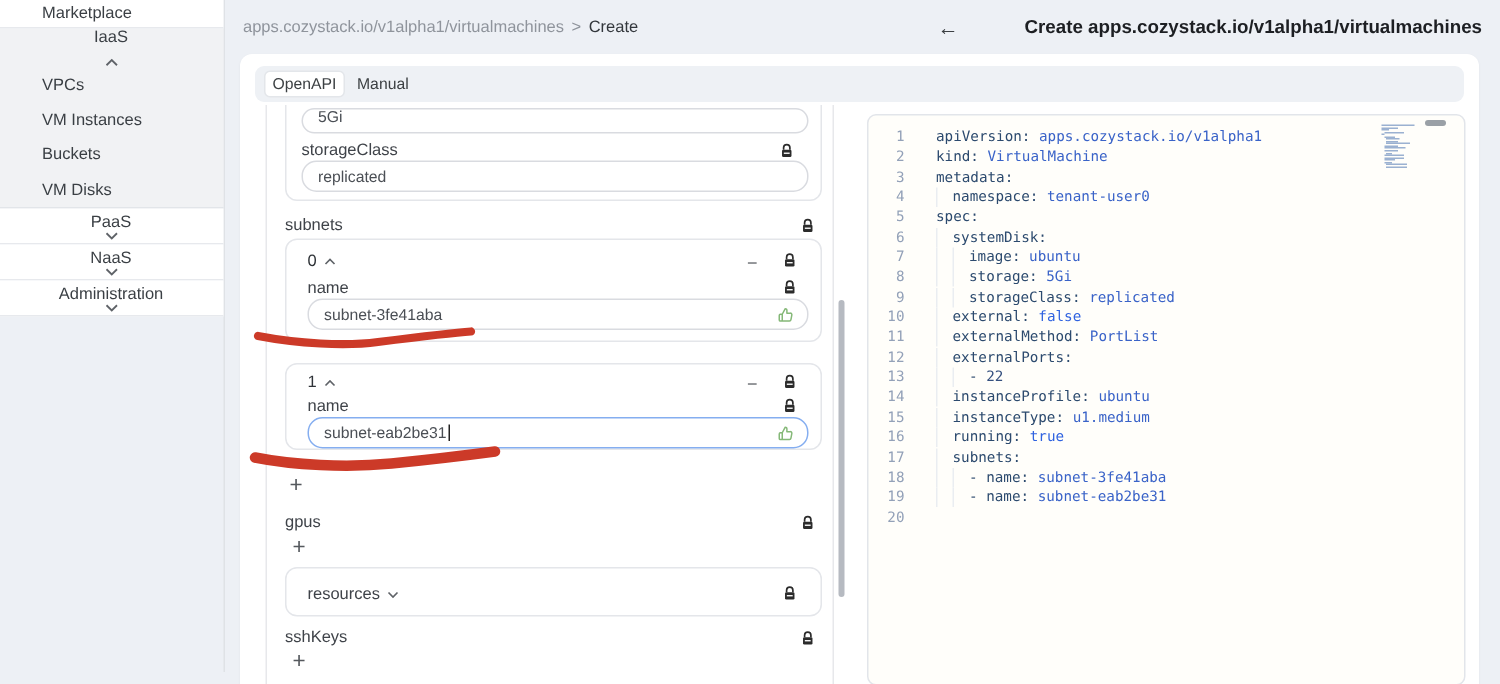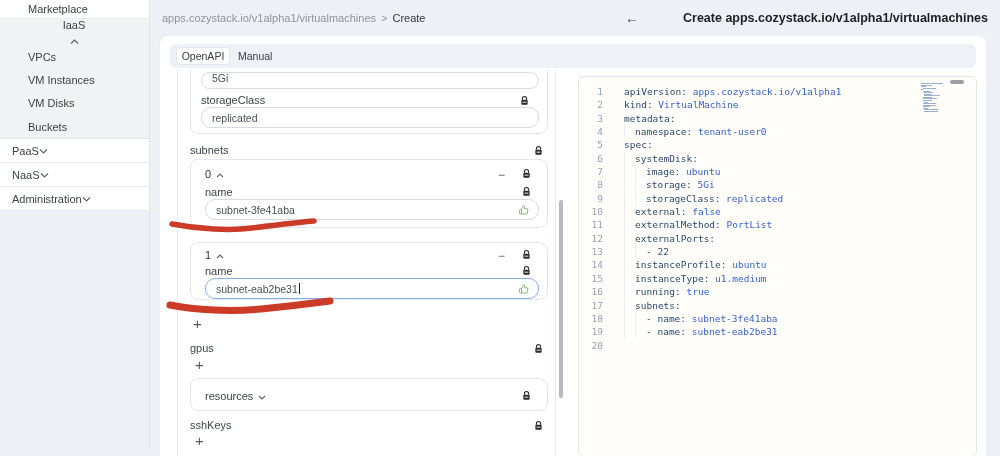--- a/index.html
+++ b/index.html
@@ -6,21 +6,21 @@
   body { font-family:"Liberation Sans", sans-serif; }
   .page { position:relative; width:1000px; height:456px; background:#edf0f5; overflow:hidden; }
 
   
   .sidebar { position:absolute; left:0; top:0; width:150px; height:448px; background:#edf0f5; border-right:1px solid #dfe2e6; }
   .sb-row { position:relative; display:flex; align-items:center; font-size:11px; color:#3a3f44; background:#fff; border-bottom:1px solid #e7e9ed; }
   .sb-top { height:19px; padding-left:28px; }
   .sb-group { background:#f1f2f4; border-bottom:1px solid #e2e5e9; }
   .sb-head { height:26px; padding-left:12px; background:transparent; border-bottom:none; display:flex; align-items:center; justify-content:space-between; padding-right:13px; font-size:11px; color:#3a3f44;flex-direction:column; }
   .sb-child { height:23.3px; display:flex; align-items:center; padding-left:28px; font-size:11px; color:#3a3f44; }
-  .sb-collapsed { height:24px; padding-left:12px; padding-right:13px; justify-content:flex-start; }
+  .sb-collapsed { height:24px; padding-left:12px; padding-right:13px; justify-content:center;flex-direction:column; }
   .chev { display:inline-flex; }
 
   
   .breadcrumb { position:absolute; left:162px; top:12px; font-size:11px; color:#8f949c; display:flex; gap:5px; align-items:center; }
   .breadcrumb .cur { color:#33373c; }
   .pagetitle { position:absolute; right:12px; top:10px; display:flex; align-items:center; font-size:12.5px; font-weight:700; color:#1d1f23; }
   .pagetitle .arr { font-weight:400; font-size:14px; color:#3c4043; margin-right:44px; }
 
   
   .card { position:absolute; left:160px; top:36px; width:826px; height:424px; background:#fff; border-radius:8px 8px 0 0; box-shadow:0 1px 2px rgba(0,0,0,0.05); }
@@ -81,24 +81,24 @@
             </svg>
         </span>
       </div>
       <div class="sb-child">
           <span>VPCs</span>
         </div>
       <div class="sb-child">
           <span>VM Instances</span>
         </div>
       <div class="sb-child">
-          <span>VM Disks</span>
+          <span>Buckets</span>
         </div>
       <div class="sb-child">
-          <span>Buckets</span>
+          <span>VM Disks</span>
         </div>
     </div>
     <div class="sb-row sb-collapsed">
       <span>PaaS</span>
       <span class="chev">
         <svg width="9" height="6" viewBox="0 0 9 6">
             <polyline points="1,1.5 4.5,5 8,1.5" fill="none" stroke="#5f6368" stroke-width="1.2"></polyline>
           </svg>
       </span>
     </div>

